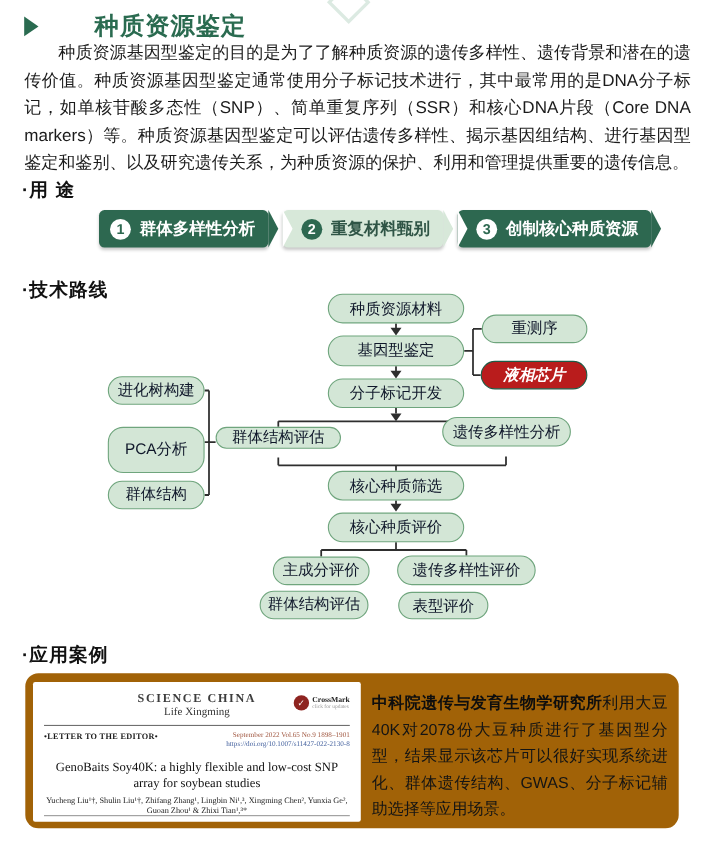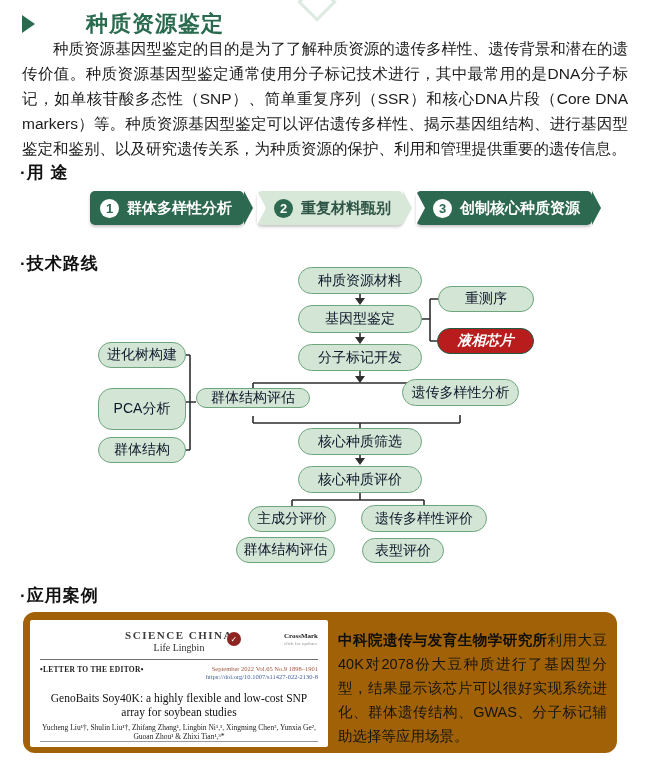--- a/index.html
+++ b/index.html
@@ -60,21 +60,21 @@
   .paper{width:298px;height:127px;flex:0 0 auto;background:#fff;border-radius:2px;
          box-sizing:border-box;padding:9px 10px 0;position:relative;overflow:hidden;
          font-family:"Liberation Serif",serif;}
   .paper-head{position:relative;border-bottom:1.5px solid #6f6f6f;padding-bottom:6px;}
   .journal{text-align:center;}
   .journal-name{font-size:11px;font-weight:600;letter-spacing:1.5px;color:#3d3d3d;}
   .journal-sub{font-size:10px;color:#333;margin-top:1px;}
   .crossmark{position:absolute;right:0;top:3px;display:flex;align-items:center;gap:3px;}
   .cm-circle{width:14px;height:14px;border-radius:50%;background:#8e2420;color:#fff;
              font-size:8px;display:flex;align-items:center;justify-content:center;}
-  .cm-col{display:flex;flex-direction:column;line-height:1;margin-left:40px;}
+  .cm-col{display:flex;flex-direction:column;line-height:1;}
   .cm-text{font-size:7px;font-weight:bold;color:#222;}
   .cm-sub{font-size:5px;color:#999;margin-top:1px;}
   .paper-meta{display:flex;justify-content:space-between;align-items:flex-start;margin-top:5px;}
   .letter{font-size:7.5px;font-weight:bold;color:#1a1a1a;letter-spacing:.3px;}
   .meta-right{text-align:right;line-height:1.3;}
   .issue{font-size:6.5px;color:#a05740;}
   .doi{font-size:6.5px;color:#44619e;}
   .paper-title{font-size:11.5px;font-weight:normal;text-align:center;margin-top:9px;
                line-height:14px;color:#111;}
   .paper-authors{font-size:7.5px;text-align:center;margin-top:4px;color:#222;line-height:9px;}
@@ -154,21 +154,21 @@
     <div class="fnode" style="left:362px;top:280px;width:82px;height:25px;">表型评价</div>
   </div>
 
   <div class="sec sec-case">·应用案例</div>
 
   <div class="case-card">
     <div class="paper">
       <div class="paper-head">
         <div class="journal">
           <div class="journal-name">SCIENCE CHINA</div>
-          <div class="journal-sub">Life Lingbin</div>
+          <div class="journal-sub">Life Xingming</div>
         </div>
         <div class="crossmark">
           <span class="cm-circle">✓</span>
           <span class="cm-col">
             <span class="cm-text">CrossMark</span>
             <span class="cm-sub">click for updates</span>
           </span>
         </div>
       </div>
       <div class="paper-meta">

